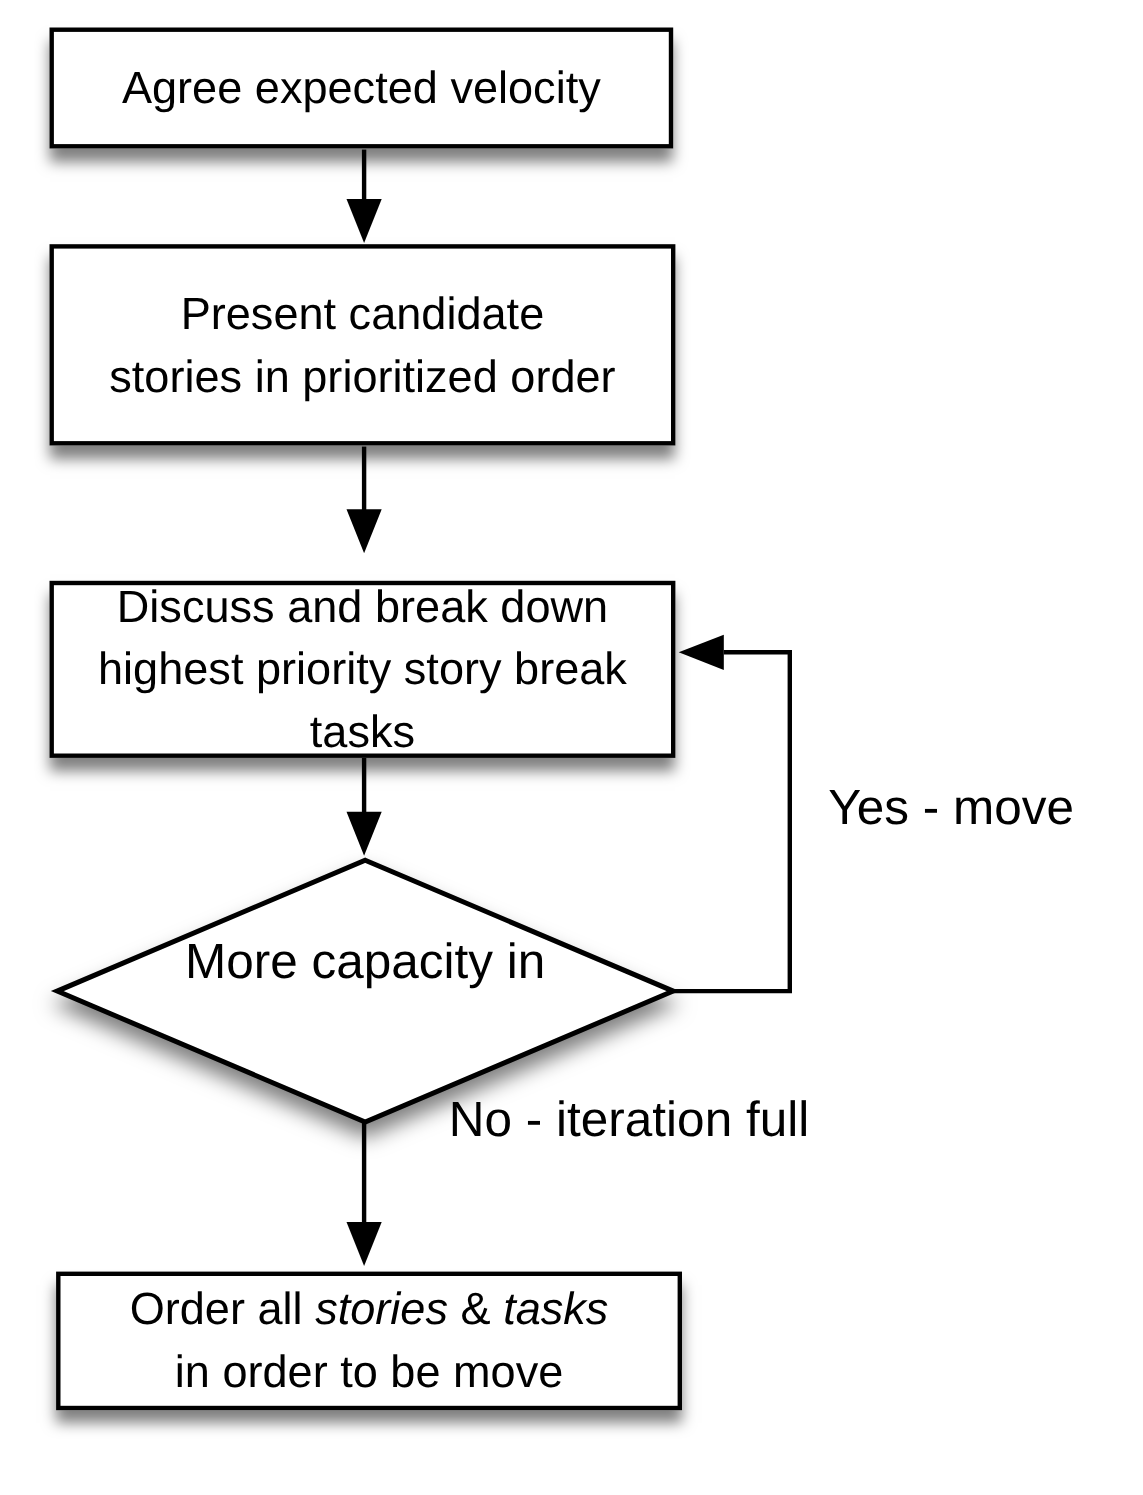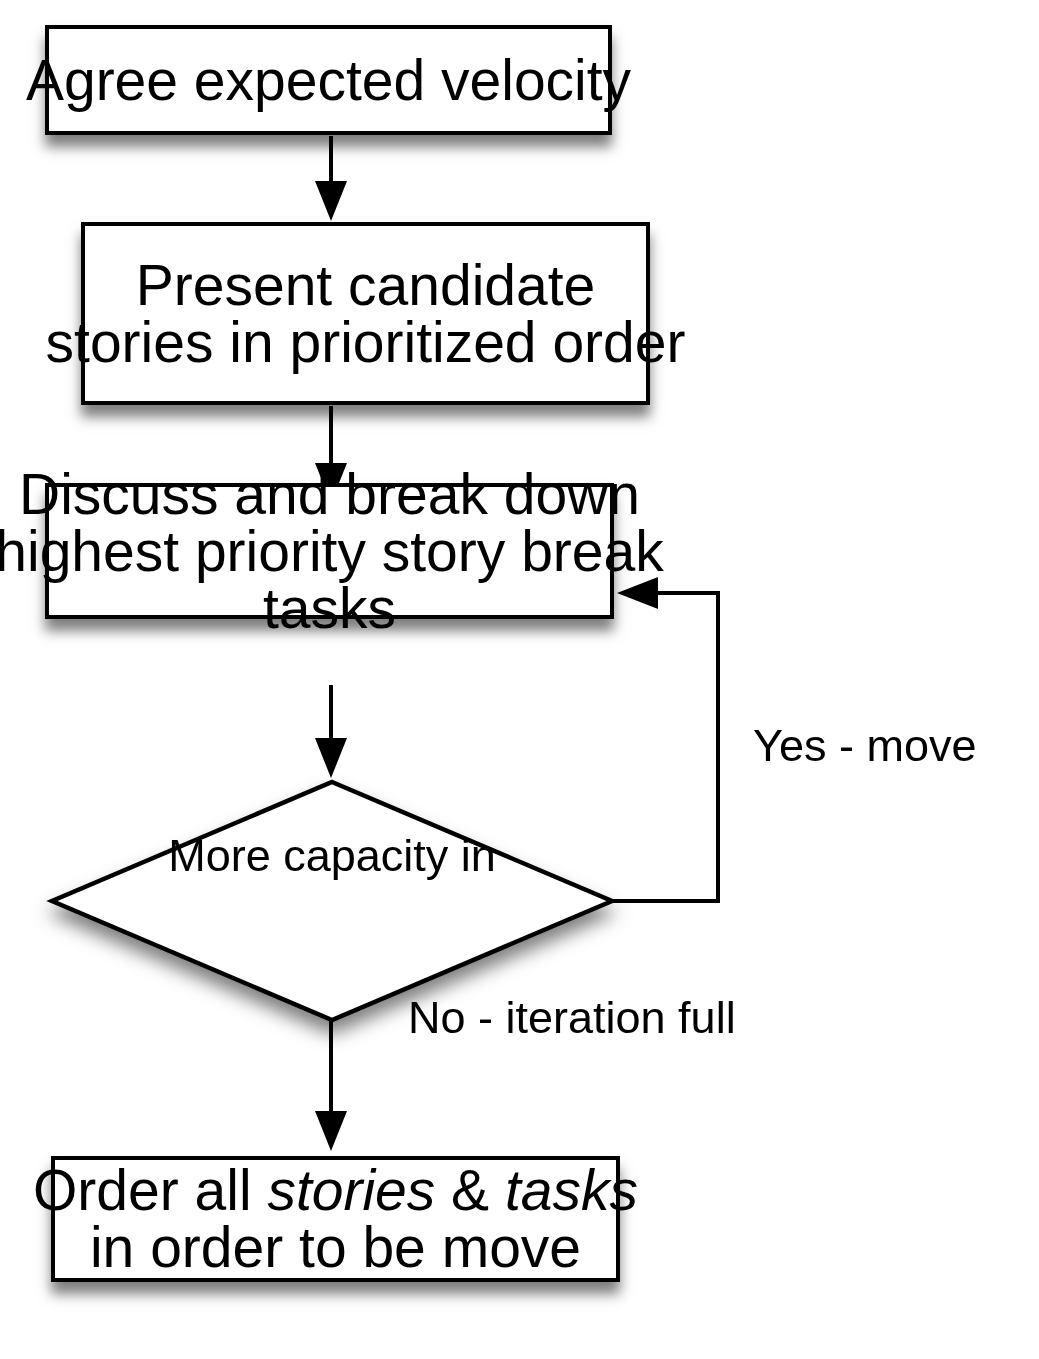--- a/index.html
+++ b/index.html
@@ -15,38 +15,38 @@
     position:absolute;left:0;top:0;width:1039px;height:1359px;
   }
   .node{
     position:absolute;
     box-sizing:border-box;
     display:flex;flex-direction:column;
     align-items:center;justify-content:center;
     background:#ffffff;
     border:4px solid #000;
     box-shadow:0 12px 12px rgba(0,0,0,0.5);
-    font-size:57px;line-height:57px;
+    font-size:41px;line-height:57px;
     text-align:center;
   }
   .line{display:block;white-space:pre;}
   .seg{white-space:pre;}
   .it{font-style:italic;}
   .diamond-label{
     position:absolute;
-    left:92px;top:827px;width:480px;
+    left:92px;top:845px;width:480px;
     font-size:45px;line-height:57px;
     text-align:center;
   }
   .edge-label{
     position:absolute;
     font-size:45px;line-height:56px;
     text-align:left;
   }
-  .edge-label.yes{left:753px;top:706px;margin-top:12px;}
+  .edge-label.yes{left:753px;top:706px;}
   .edge-label.no{left:408px;top:990px;}
 </style>
 </head>
 <body>
 
 <div class="canvas">
 
   <svg class="connectors" viewBox="0 0 1039 1359" xmlns="http://www.w3.org/2000/svg">
     <defs>
       <filter id="diamondShadow" x="-30%" y="-30%" width="160%" height="170%">
@@ -69,26 +69,26 @@
     <polyline points="612,901 718,901 718,593 658,593" fill="none" stroke="#000" stroke-width="4"></polyline>
     <polygon points="658,577 658,609 617,593" fill="#000"></polygon>
 
     <polygon points="332,782 612,901 332,1020 52,901" fill="#ffffff" stroke="#000000" stroke-width="4.5" filter="url(#diamondShadow)"></polygon>
   </svg>
 
   <div class="node" style="left:45px;top:25px;width:567px;height:110px;">
     <span class="line">Agree expected velocity</span>
   </div>
 
-  <div class="node" style="left:45px;top:222px;width:569px;height:183px;margin-left:36px;">
+  <div class="node" style="left:45px;top:222px;width:569px;height:183px;">
     <span class="line">Present candidate</span>
     <span class="line">stories in prioritized order</span>
   </div>
 
-  <div class="node" style="left:45px;top:483px;width:569px;height:136px;">
+  <div class="node" style="left:45px;top:528px;width:569px;height:161px;">
     <span class="line">Discuss and break down</span>
     <span class="line">highest priority story break</span>
     <span class="line">tasks</span>
   </div>
 
   <div class="diamond-label">
     <span class="line">More capacity in</span>
   </div>
 
   <div class="edge-label yes">

